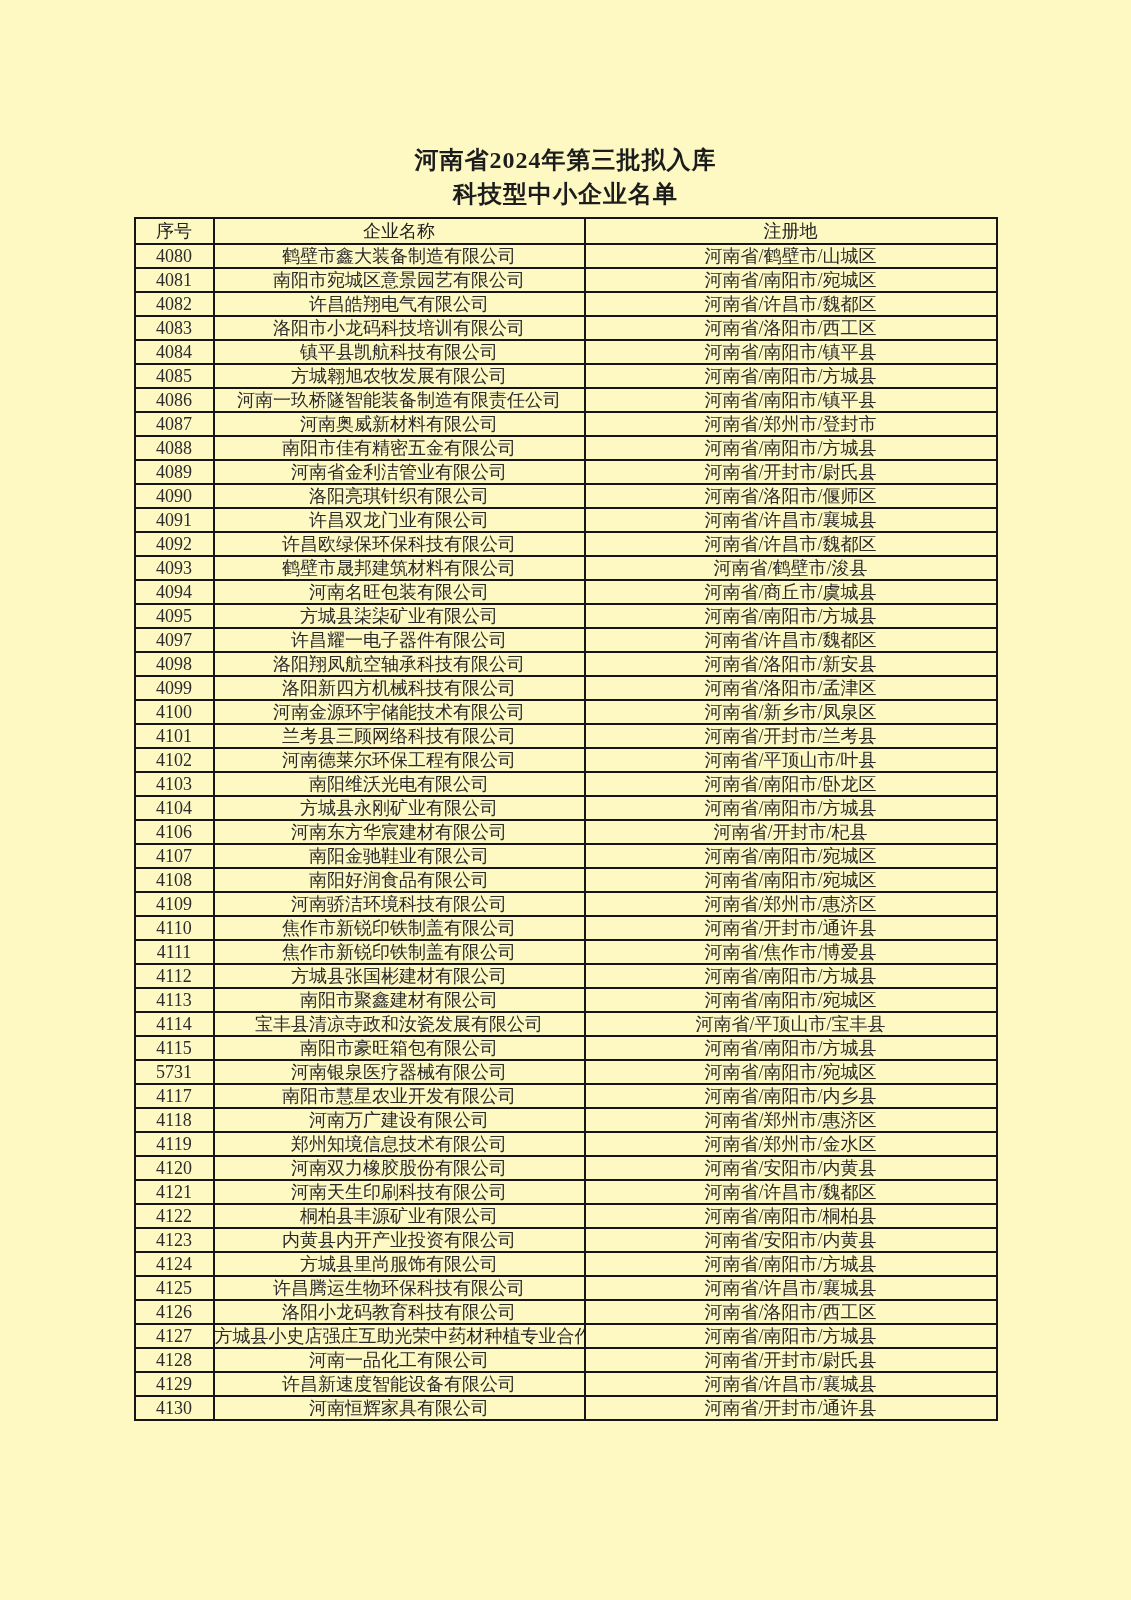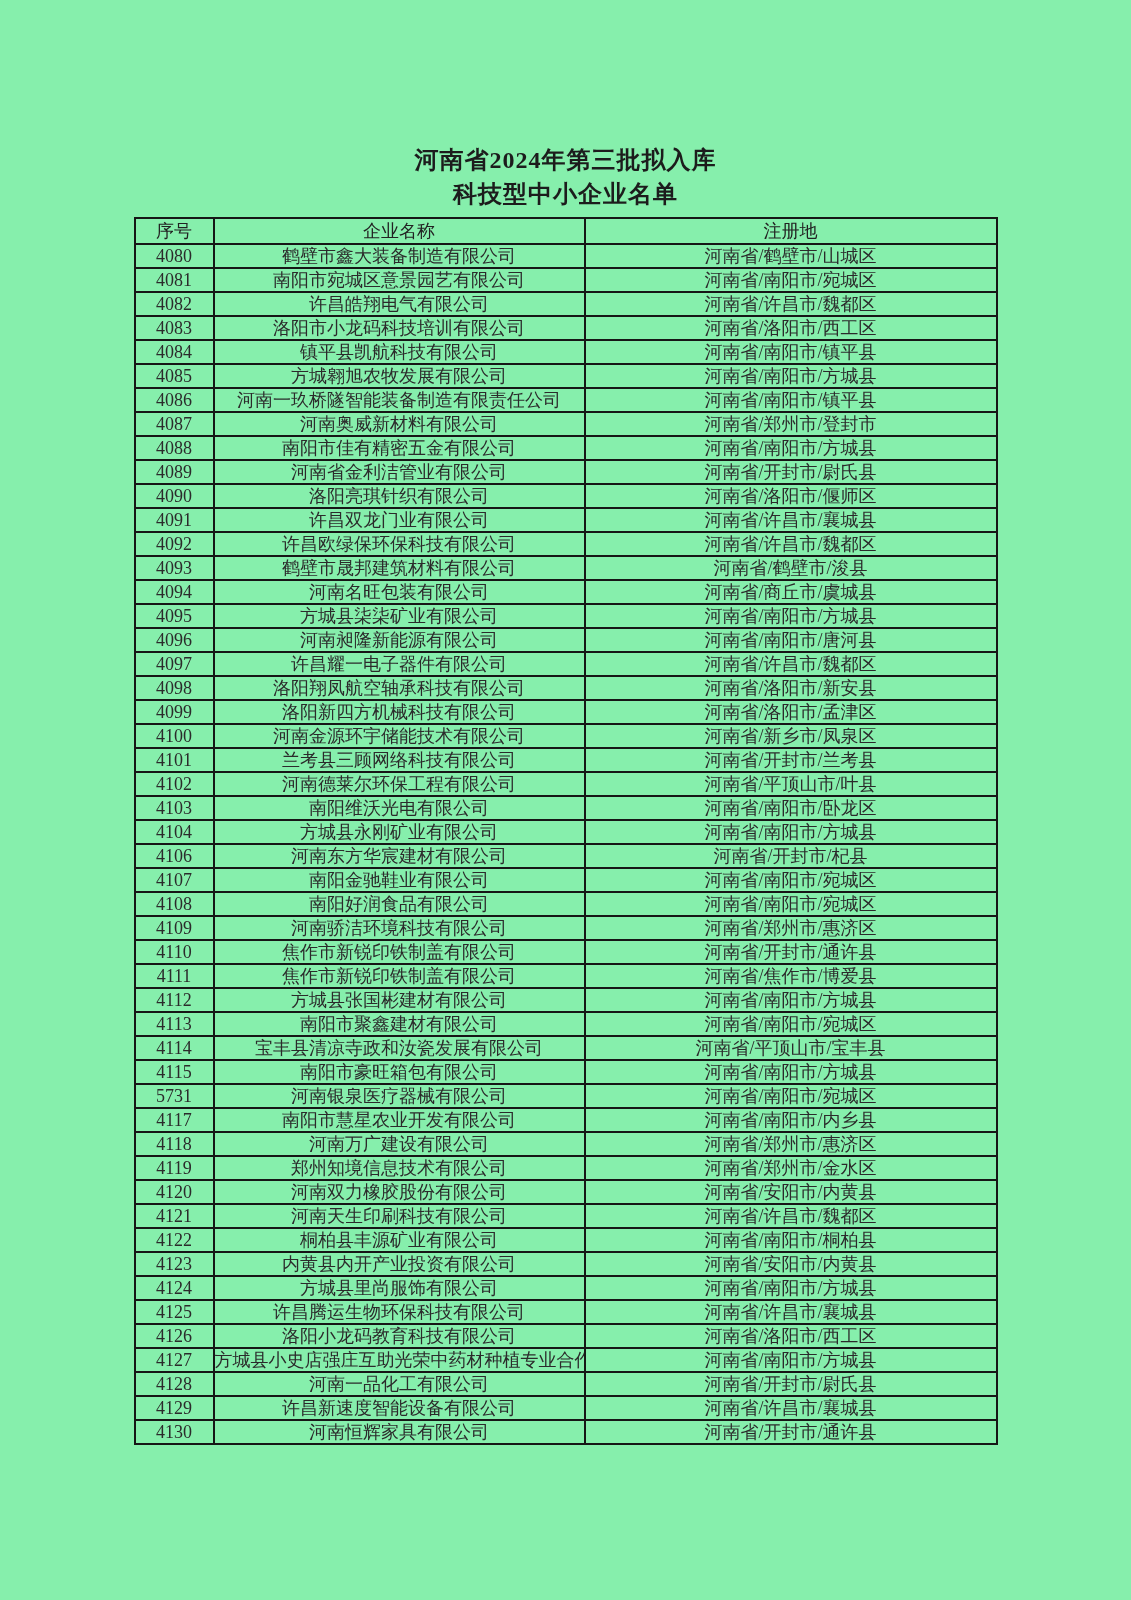--- a/index.html
+++ b/index.html
@@ -14,21 +14,21 @@
     font-family: "Liberation Serif", "DejaVu Serif", serif;
     color: #262626;
     overflow: hidden;
   }
   .page {
     position: absolute;
     top: 0;
     left: 0;
     width: 1131px;
     height: 1600px;
-    background: #86efac;
+    background: #fef9c3;
   }
   .title-block {
     padding-top: 143px;
     text-align: center;
   }
   .title-line {
     font-size: 24px;
     font-weight: bold;
     line-height: 34px;
     color: #1c1c1c;
@@ -260,31 +260,20 @@
           </td>
           <td>
             <div class="cellclip">方城县柒柒矿业有限公司</div>
           </td>
           <td>
             <div class="cellclip">河南省/南阳市/方城县</div>
           </td>
         </tr>
         <tr>
           <td>
-            <div class="cellclip">4096</div>
-          </td>
-          <td>
-            <div class="cellclip">河南昶隆新能源有限公司</div>
-          </td>
-          <td>
-            <div class="cellclip">河南省/南阳市/唐河县</div>
-          </td>
-        </tr>
-        <tr>
-          <td>
             <div class="cellclip">4097</div>
           </td>
           <td>
             <div class="cellclip">许昌耀一电子器件有限公司</div>
           </td>
           <td>
             <div class="cellclip">河南省/许昌市/魏都区</div>
           </td>
         </tr>
         <tr>

